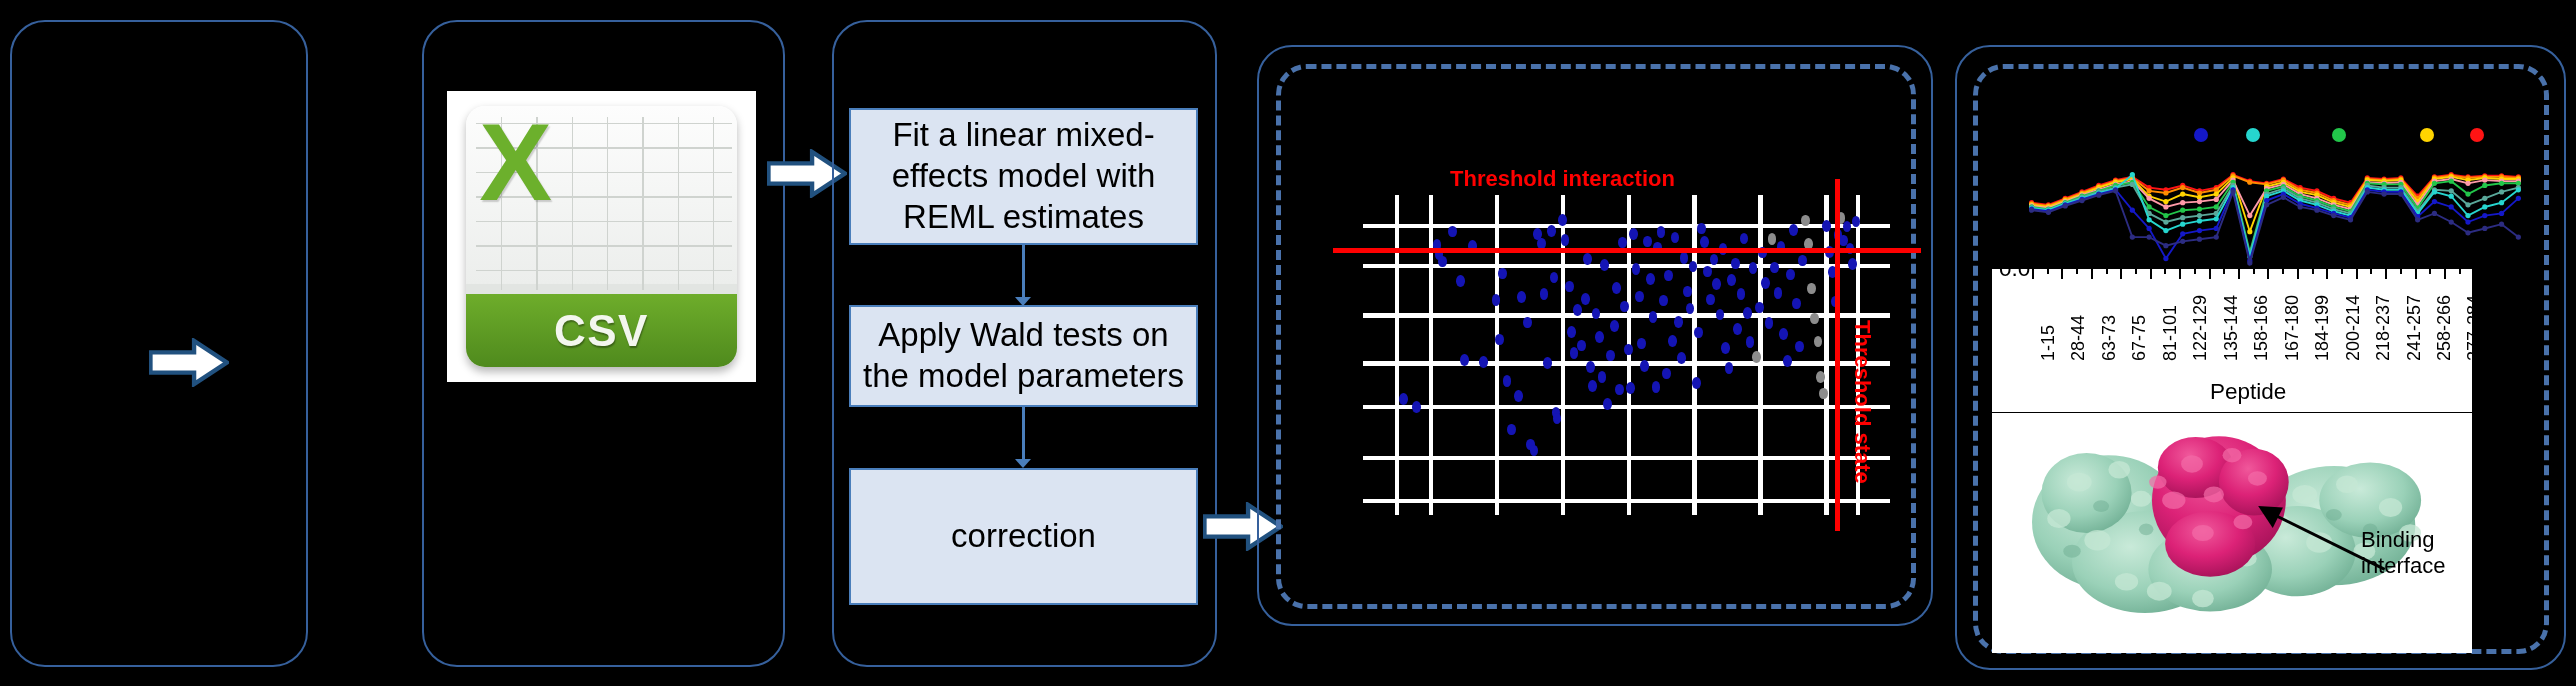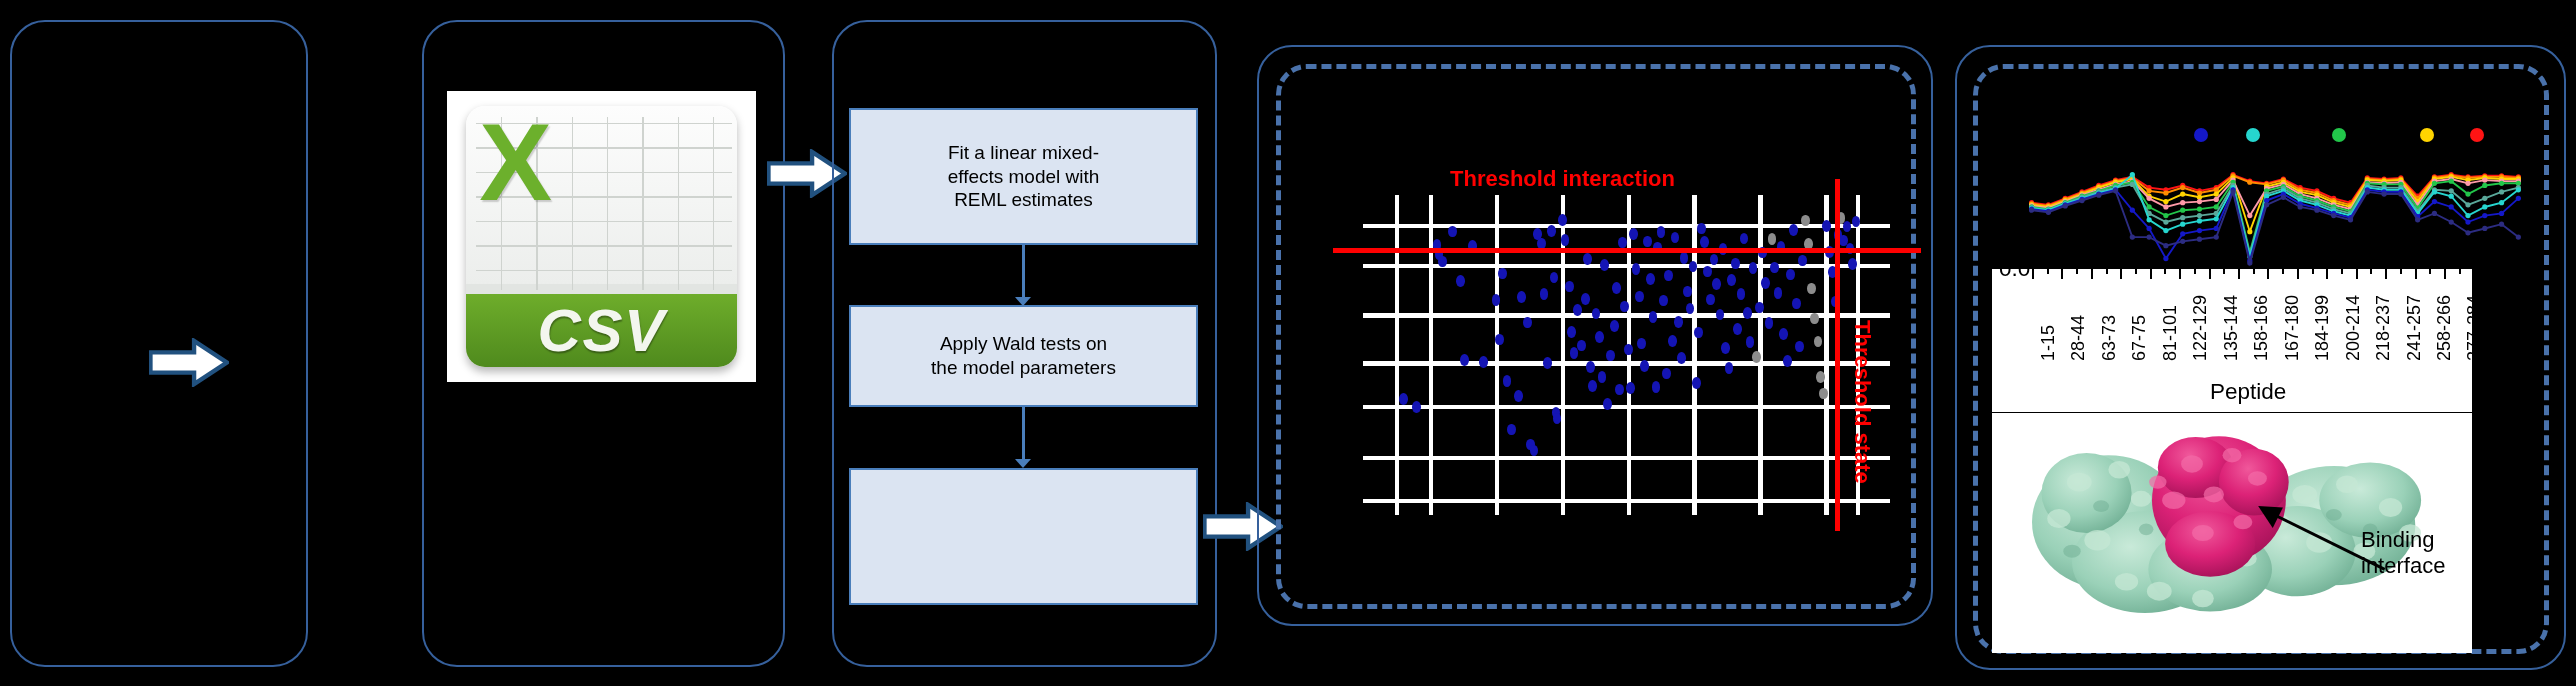--- a/index.html
+++ b/index.html
@@ -24,27 +24,27 @@
   .csv-grid .vl,.csv-grid .hl{position:absolute;background:#cfd3cf;}
   .csv-grid .vl{top:6%;bottom:2%;width:1.5px;}
   .csv-grid .hl{left:4%;right:2%;height:1.5px;}
   .csv-x{position:absolute;left:5%;top:2%;width:40%;height:52%;
          color:#6cb02c;font-weight:bold;font-size:109px;line-height:0.95;
          font-family:"Liberation Sans",sans-serif;z-index:3;
          text-shadow:1.5px 2.2px 1.5px rgba(0,0,0,.18);}
   .csv-band{position:absolute;left:0;right:0;bottom:0;height:28%;
             background:linear-gradient(#6ead2b,#4f8a1d);
             display:flex;align-items:center;justify-content:center;}
-  .csv-band span{color:#f3f6ee;font-weight:bold;font-size:60px;letter-spacing:1.5px;
-                 text-shadow:0.7px 1.5px 1.5px rgba(0,0,0,.35);font-style:italic;}
+  .csv-band span{color:#f3f6ee;font-weight:bold;font-size:44px;letter-spacing:1.5px;
+                 text-shadow:0.7px 1.5px 1.5px rgba(0,0,0,.35);}
 
   
   .flowbox{position:absolute;background:#dbe4f2;border:2.2px solid #4a7ebb;
            box-sizing:border-box;display:flex;align-items:center;justify-content:center;
-           text-align:center;color:#000;font-size:19px;line-height:1.24;padding:4.4px 7.3px;}
+           text-align:center;color:#000;font-size:33px;line-height:1.24;padding:4.4px 7.3px;}
   .flowbox b{font-weight:normal;}
   .flowconn{position:absolute;background:#4a7ebb;width:2.9px;}
   .flowhead{position:absolute;width:0;height:0;
             border-left:8px solid transparent;border-right:8px solid transparent;
             border-top:9.4px solid #4a7ebb;}
 
   
   .scatter{position:absolute;background:#000;}
   .sc-gridline{position:absolute;background:#fff;}
   .sc-dot{position:absolute;border-radius:50%;}
@@ -131,20 +131,21 @@
   <div>
     <div><span>Apply </span><b>Wald tests</b><span> on</span></div>
     <div><span>the model parameters</span></div>
   </div>
 </div>
 <div class="flowconn" style="left:1022px;top:407px;height:55px;"></div>
 <div class="flowhead" style="left:1015px;top:459px;"></div>
 
 <div class="flowbox" style="left:849px;top:468px;width:349px;height:137px;">
   <div>
+    <div><span>correction</span></div>
   </div>
 </div>
 
 <div class="arrow" style="left:1203px;top:502px;width:80px;height:49px;">
   <svg viewBox="0 0 110 68" preserveAspectRatio="none">
     <path d="M2,20 L62,20 L62,4 L107,34 L62,64 L62,48 L2,48 Z" fill="#ffffff" stroke="#21517f" stroke-width="6"></path>
   </svg>
 </div>
 
 <div class="panel" style="left:1257px;top:45px;width:676px;height:581px;"></div>

